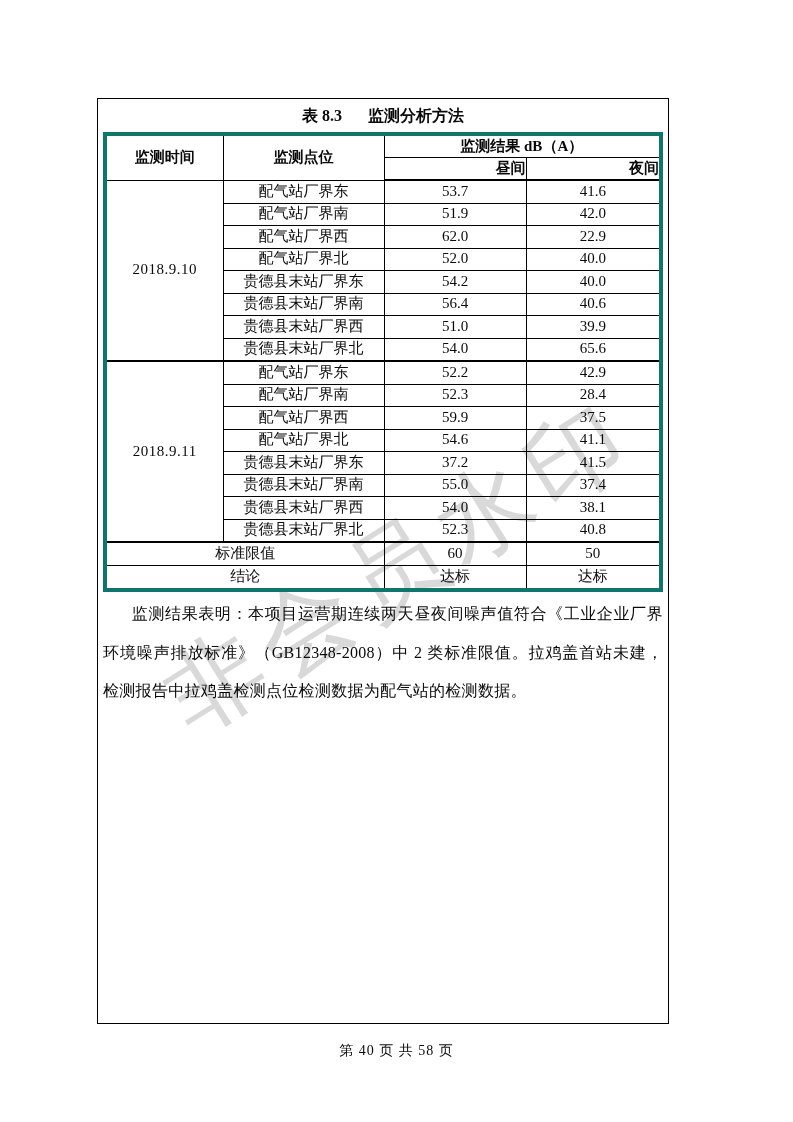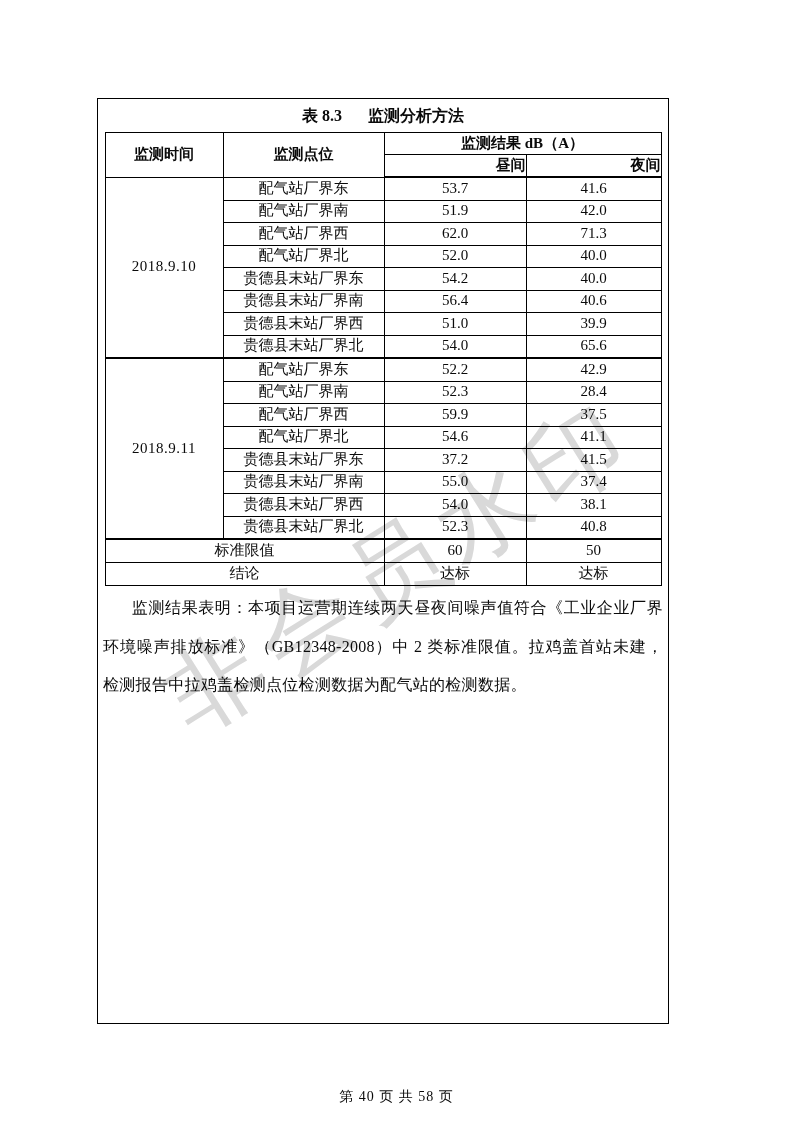--- a/index.html
+++ b/index.html
@@ -47,21 +47,21 @@
     font-weight: bold;
     font-size: 16px;
     line-height: 20px;
   }
   .title-prefix { margin-right: 26px; }
   table.monitoring {
     margin: 6px auto 0 auto;
     width: 556px;
     border-collapse: collapse;
     table-layout: fixed;
-    border: 1px solid #0f766e;
+    border: 4px solid #0f766e;
   }
   table.monitoring col.c1 { width: 118px; }
   table.monitoring col.c2 { width: 161px; }
   table.monitoring col.c3 { width: 142px; }
   table.monitoring col.c4 { width: 135px; }
   table.monitoring td {
     border: 1px solid #000000;
     text-align: center;
     vertical-align: middle;
     padding: 0;
@@ -83,21 +83,21 @@
     font-size: 16px;
     line-height: 38.5px;
     text-align: justify;
     text-indent: 1.8em;
     letter-spacing: 0.3px;
     font-family: Liberation Serif, serif;
   }
   .footer {
     position: absolute;
     left: 0;
-    top: 1088px;
+    top: 1042px;
     width: 100%;
     text-align: center;
     font-size: 14px;
     letter-spacing: 1px;
     z-index: 1;
   }
 </style>
 </head>
 <body>
 
@@ -136,21 +136,21 @@
           <td class="num">41.6</td>
         </tr>
         <tr>
           <td>配气站厂界南</td>
           <td class="num">51.9</td>
           <td class="num">42.0</td>
         </tr>
         <tr>
           <td>配气站厂界西</td>
           <td class="num">62.0</td>
-          <td class="num">71.3</td>
+          <td class="num">22.9</td>
         </tr>
         <tr>
           <td>配气站厂界北</td>
           <td class="num">52.0</td>
           <td class="num">40.0</td>
         </tr>
         <tr>
           <td>贵德县末站厂界东</td>
           <td class="num">54.2</td>
           <td class="num">40.0</td>

